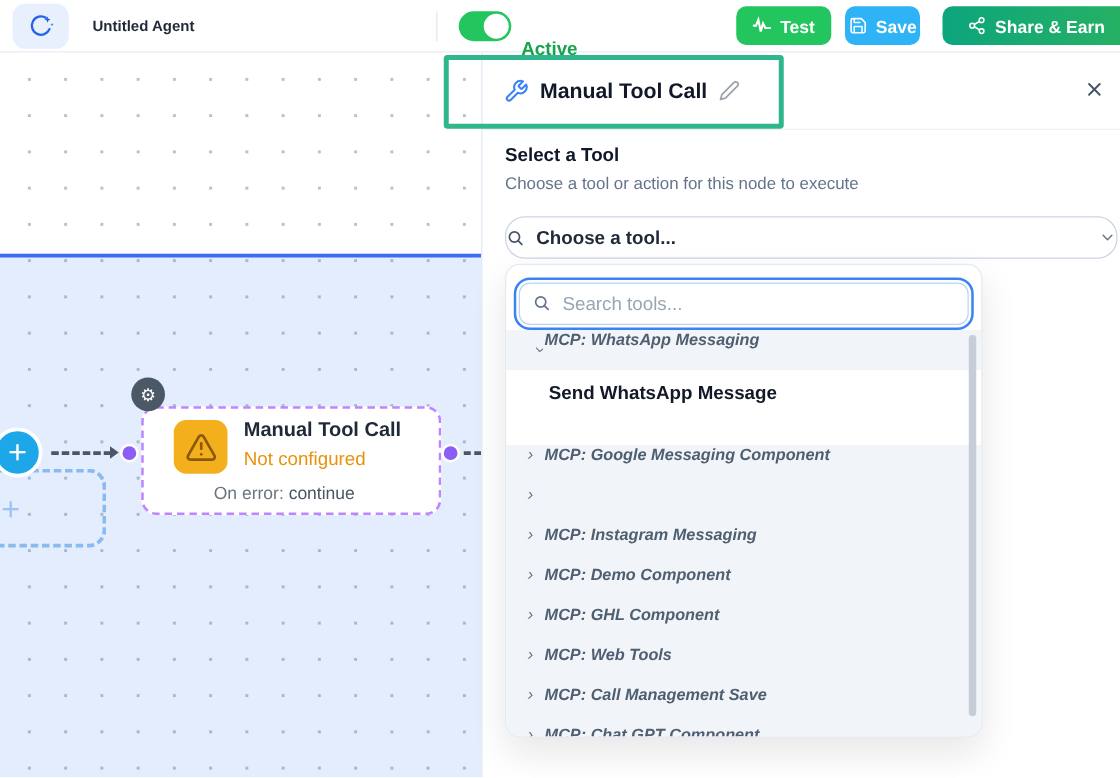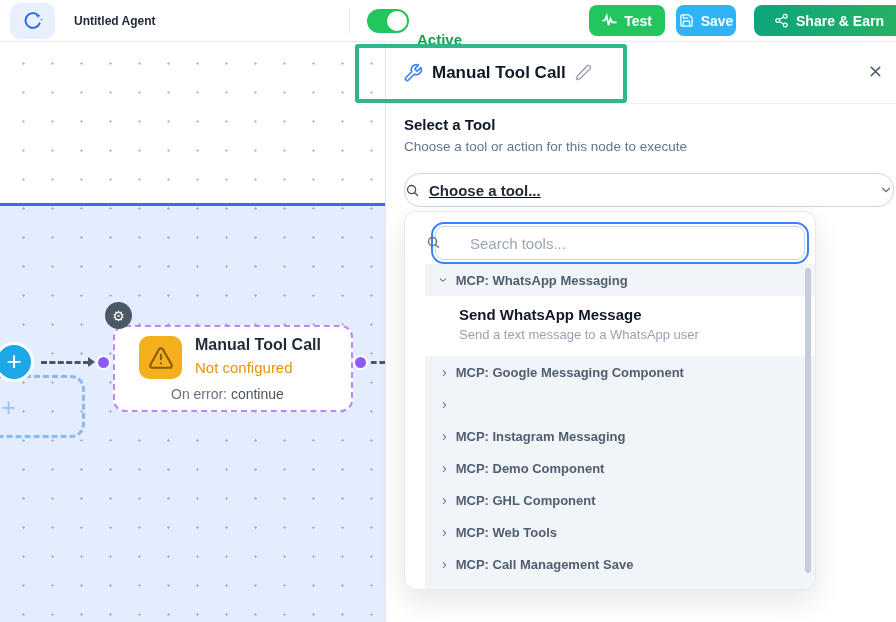--- a/index.html
+++ b/index.html
@@ -46,31 +46,31 @@
 
   
   .panel { position:absolute; left:385px; top:42px; width:511px; height:580px; background:#fff; border-left:1px solid #e2e8f0; }
   .panel-header { position:relative; height:62px; border-bottom:1px solid #edf1f5; display:flex; align-items:center; gap:9px; padding-left:17px; }
   .panel-title { font-size:17px; font-weight:700; color:#111827; }
   .close-btn { position:absolute; right:8px; top:16px; width:26px; height:26px; background:none; border:none; cursor:pointer; color:#475569; display:flex; align-items:center; justify-content:center; }
 
   .section-title { position:absolute; left:18px; top:74px; font-size:15px; font-weight:700; color:#0f172a; }
   .section-sub { position:absolute; left:18px; top:97px; font-size:13.5px; color:#64748b; }
 
-  .select-box { position:absolute; left:18px; top:131px; width:490px; height:34px; border:1px solid #cbd5e1; border-radius:16px; background:#fff; display:flex; align-items:center; padding:0 0; gap:9px; cursor:pointer;text-decoration:underline; }
+  .select-box { position:absolute; left:18px; top:131px; width:490px; height:34px; border:1px solid #cbd5e1; border-radius:16px; background:#fff; display:flex; align-items:center; padding:0 0; gap:9px; cursor:pointer; }
   .select-text { font-size:15px; font-weight:600; color:#1f2937; flex:1; }
 
-  .dropdown { position:absolute; left:18px; top:169px; width:412px; height:379px; background:#fff; border:1px solid #e5eaf0; border-radius:12px; box-shadow:0 12px 28px rgba(15,23,42,.10); overflow:hidden;padding-left:20px; }
+  .dropdown { position:absolute; left:18px; top:169px; width:382px; height:379px; background:#fff; border:1px solid #e5eaf0; border-radius:12px; box-shadow:0 12px 28px rgba(15,23,42,.10); overflow:hidden; }
   .search-wrap { padding:14px 10px 0 10px; height:52px; }
   .search-input { width:100%; height:34px; border:1px solid #bcd3f5; outline:2px solid #3b82f6; outline-offset:2px; border-radius:9px; font-family:inherit; font-size:15px; color:#334155; padding:0 10px 0 34px; }
   .search-input::placeholder { color:#9aa5b4; }
   .search-icon-abs { position:absolute; left:21px; top:23px; color:#64748b; }
 
   .tool-list { height:327px; background:#f1f5f9; overflow:hidden; }
-  .group-row { height:32px; display:flex; align-items:center; gap:9px; padding-left:17px; cursor:pointer; }
+  .group-row { height:32px; display:flex; gap:9px; padding-left:17px; cursor:pointer;font-style:italic; }
   .group-label { font-size:13px; font-weight:700; color:#4f5e70; }
   .chev { color:#64748b; font-size:14px; line-height:1; display:inline-block; transform-origin:center; }
   .chev.down { transform:rotate(90deg); }
   .tool-item { height:60px; background:#fff; padding:10px 16px 0 34px; cursor:pointer; }
   .tool-name { font-size:15px; font-weight:700; color:#111827; }
   .tool-desc { font-size:13px; color:#97a3b3; margin-top:4px; }
 
   .scroll-thumb { position:absolute; right:4px; top:56px; width:6px; height:305px; border-radius:3px; background:#c6cdd8; }
 
   
@@ -216,21 +216,20 @@
           </svg>
       </span>
 
       <div class="tool-list">
         <div class="group-row">
           <span class="chev down">›</span>
           <span class="group-label">MCP: WhatsApp Messaging</span>
         </div>
         <div class="tool-item">
           <div class="tool-name">Send WhatsApp Message</div>
-          <div class="tool-desc">Send a text message to a WhatsApp user</div>
         </div>
         <div class="group-row">
           <span class="chev">›</span>
           <span class="group-label">MCP: Google Messaging Component</span>
         </div>
         <div class="group-row">
           <span class="chev">›</span>
         </div>
         <div class="group-row">
           <span class="chev">›</span>

